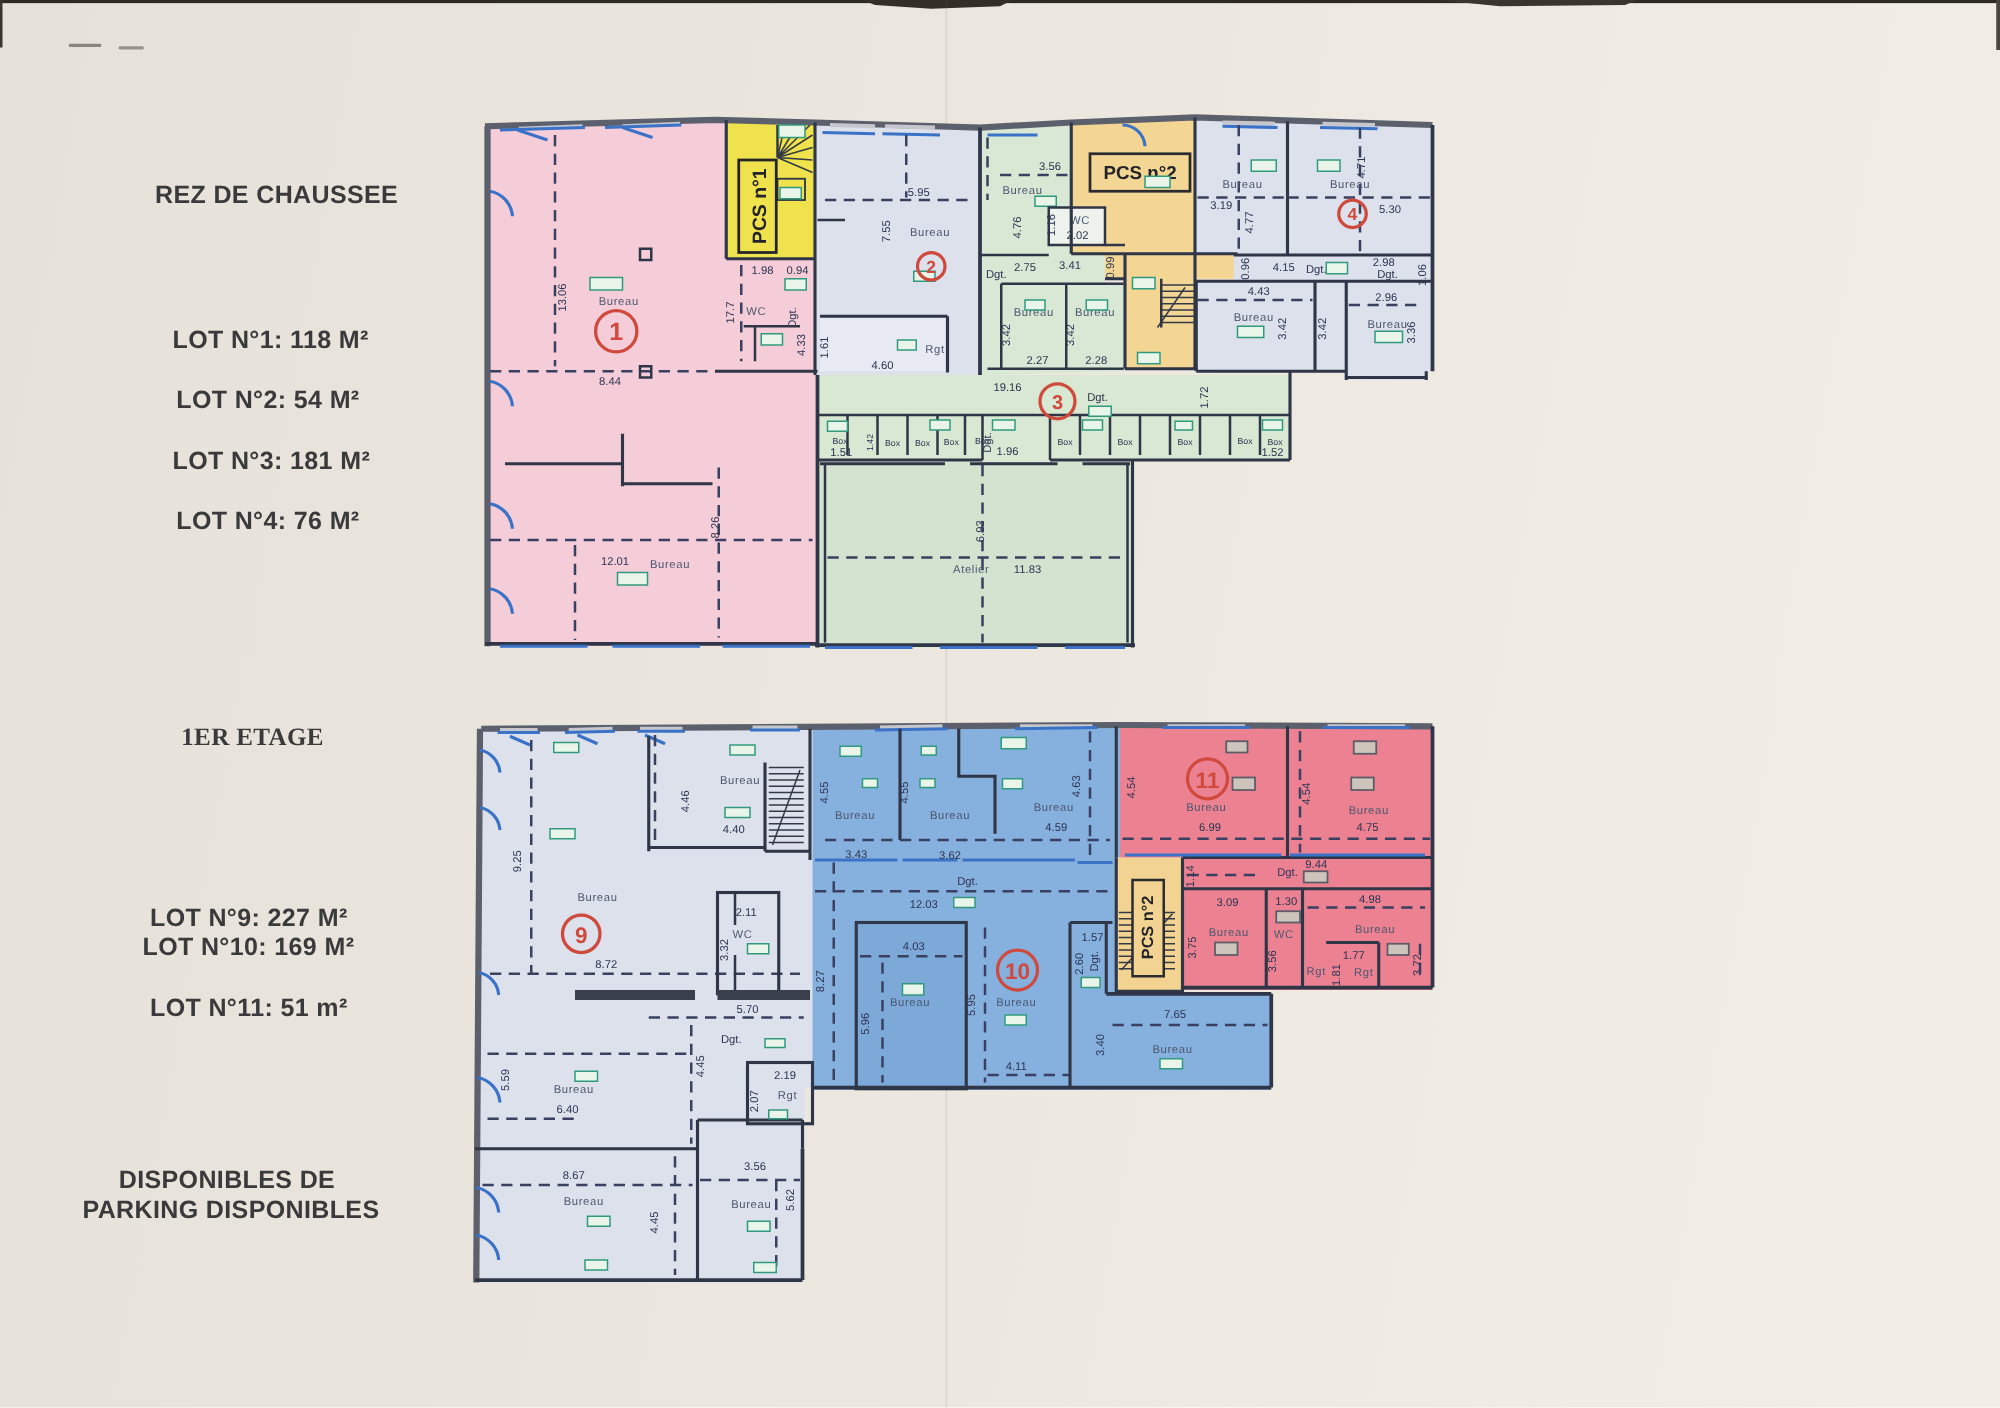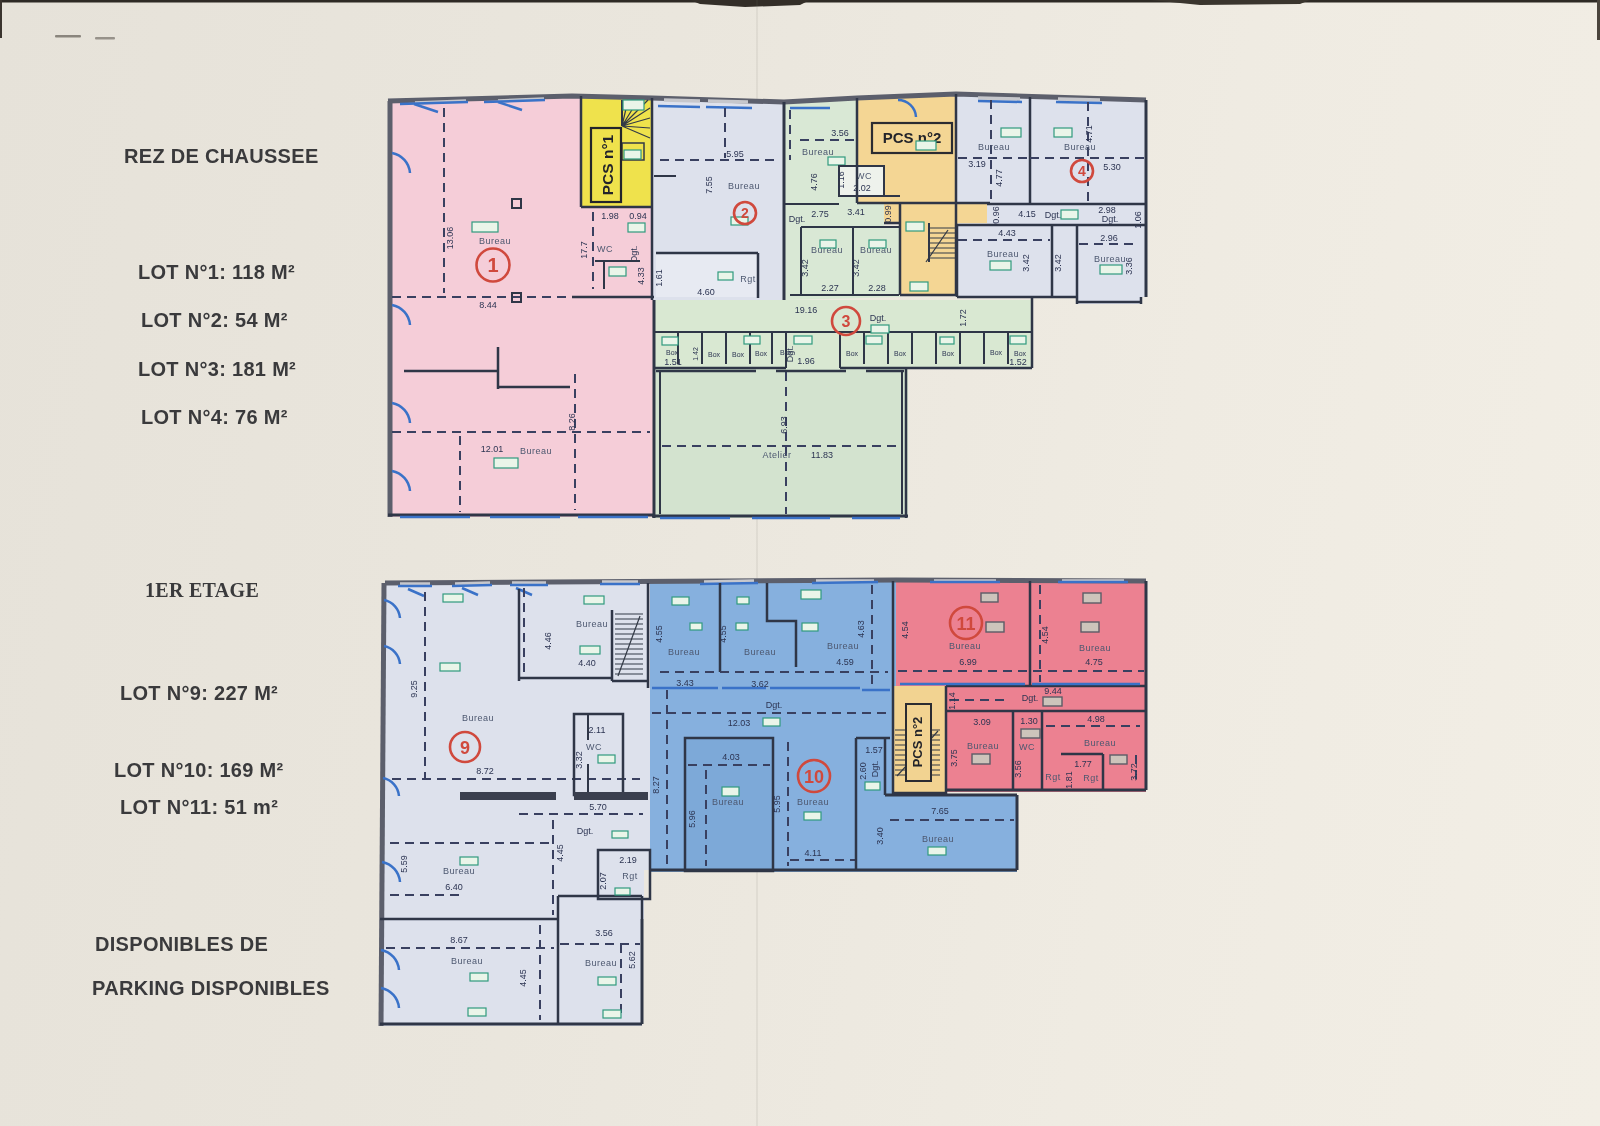--- a/index.html
+++ b/index.html
@@ -401,18 +401,18 @@
 <text class="b" x="1091" y="781" fill="#5c3e48" font-size="8.5">Rgt</text>
 <text class="d" x="1137" y="772" transform="rotate(-90 1137 772)" font-size="8.5" fill="#5c3038">3.72</text>
 </g>
 </svg>
 <div class="lbl" style="left:124px;top:145px;">REZ DE CHAUSSEE</div>
 <div class="lbl" style="left:138px;top:261px;">LOT N°1: 118 M²</div>
 <div class="lbl" style="left:141px;top:309px;">LOT N°2: 54 M²</div>
 <div class="lbl" style="left:138px;top:358px;">LOT N°3: 181 M²</div>
 <div class="lbl" style="left:141px;top:406px;">LOT N°4: 76 M²</div>
 <div class="lbl" style="left:145px;top:579px;font-family:Liberation Serif, serif;">1ER ETAGE</div>
-<div class="lbl" style="left:120px;top:682px;">LOT N°9: 227 M²</div>
-<div class="lbl" style="left:114px;top:747px;margin-top:12px;">LOT N°10: 169 M²</div>
+<div class="lbl" style="left:120px;top:724px;">LOT N°9: 227 M²</div>
+<div class="lbl" style="left:114px;top:747px;">LOT N°10: 169 M²</div>
 <div class="lbl" style="left:120px;top:796px;">LOT N°11: 51 m²</div>
 <div class="lbl" style="left:95px;top:933px;">DISPONIBLES DE</div>
-<div class="lbl" style="left:92px;top:957px;margin-top:20px;">PARKING DISPONIBLES</div>
+<div class="lbl" style="left:66px;top:957px;">PARKING DISPONIBLES</div>
 </div>
 
 </body></html>

